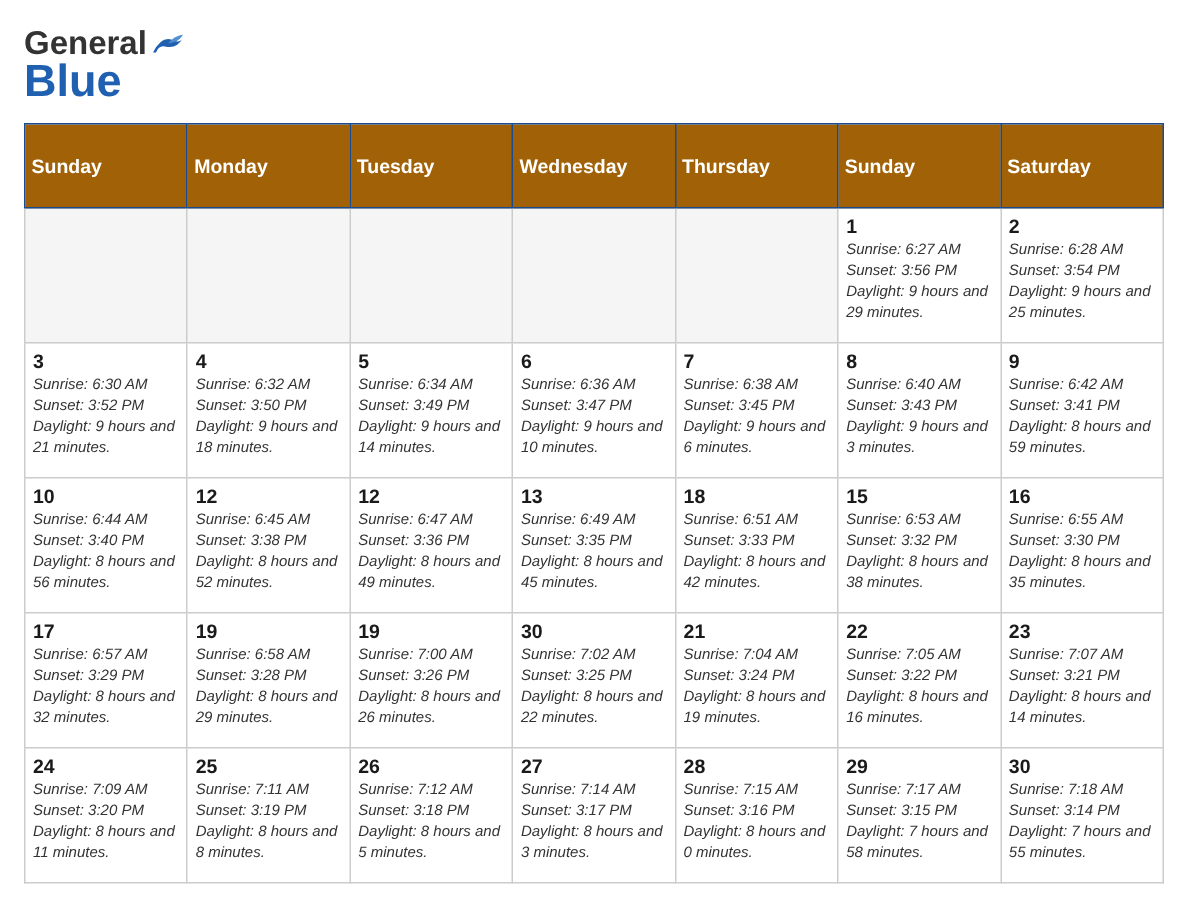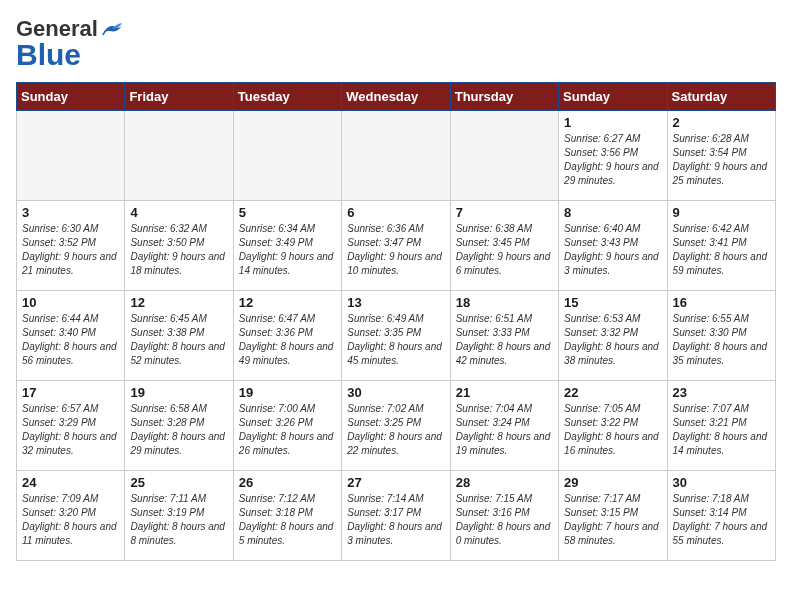--- a/index.html
+++ b/index.html
@@ -44,25 +44,25 @@
       font-size: 16px;
       font-weight: normal;
       color: #555;
     }
     .calendar {
       width: 100%;
       border-collapse: collapse;
       table-layout: fixed;
     }
     .calendar th {
-      background: #7f1d1d;
+      background: #a16207;
       color: #fff;
       font-size: 13px;
       font-weight: bold;
-      padding: 6px 4px;
+      padding: 20px 4px;
       text-align: left;
       border: 1px solid #1a4a90;
     }
     .calendar td {
       vertical-align: top;
       padding: 4px 5px;
       font-size: 10.5px;
       border: 1px solid #ccc;
       background: #fff;
       height: 90px;
@@ -109,21 +109,21 @@
   <div class="title-block">
     <h1></h1>
     <h2></h2>
   </div>
 </div>
 
 <table class="calendar">
   <thead>
     <tr>
     <th>Sunday</th>
-        <th>Friday</th>
+        <th>Monday</th>
         <th>Tuesday</th>
         <th>Wednesday</th>
         <th>Thursday</th>
         <th>Sunday</th>
         <th>Saturday</th>
       </tr>
   </thead>
   <tbody id="calendar-body">
   <tr>
         <td class="empty"></td>

